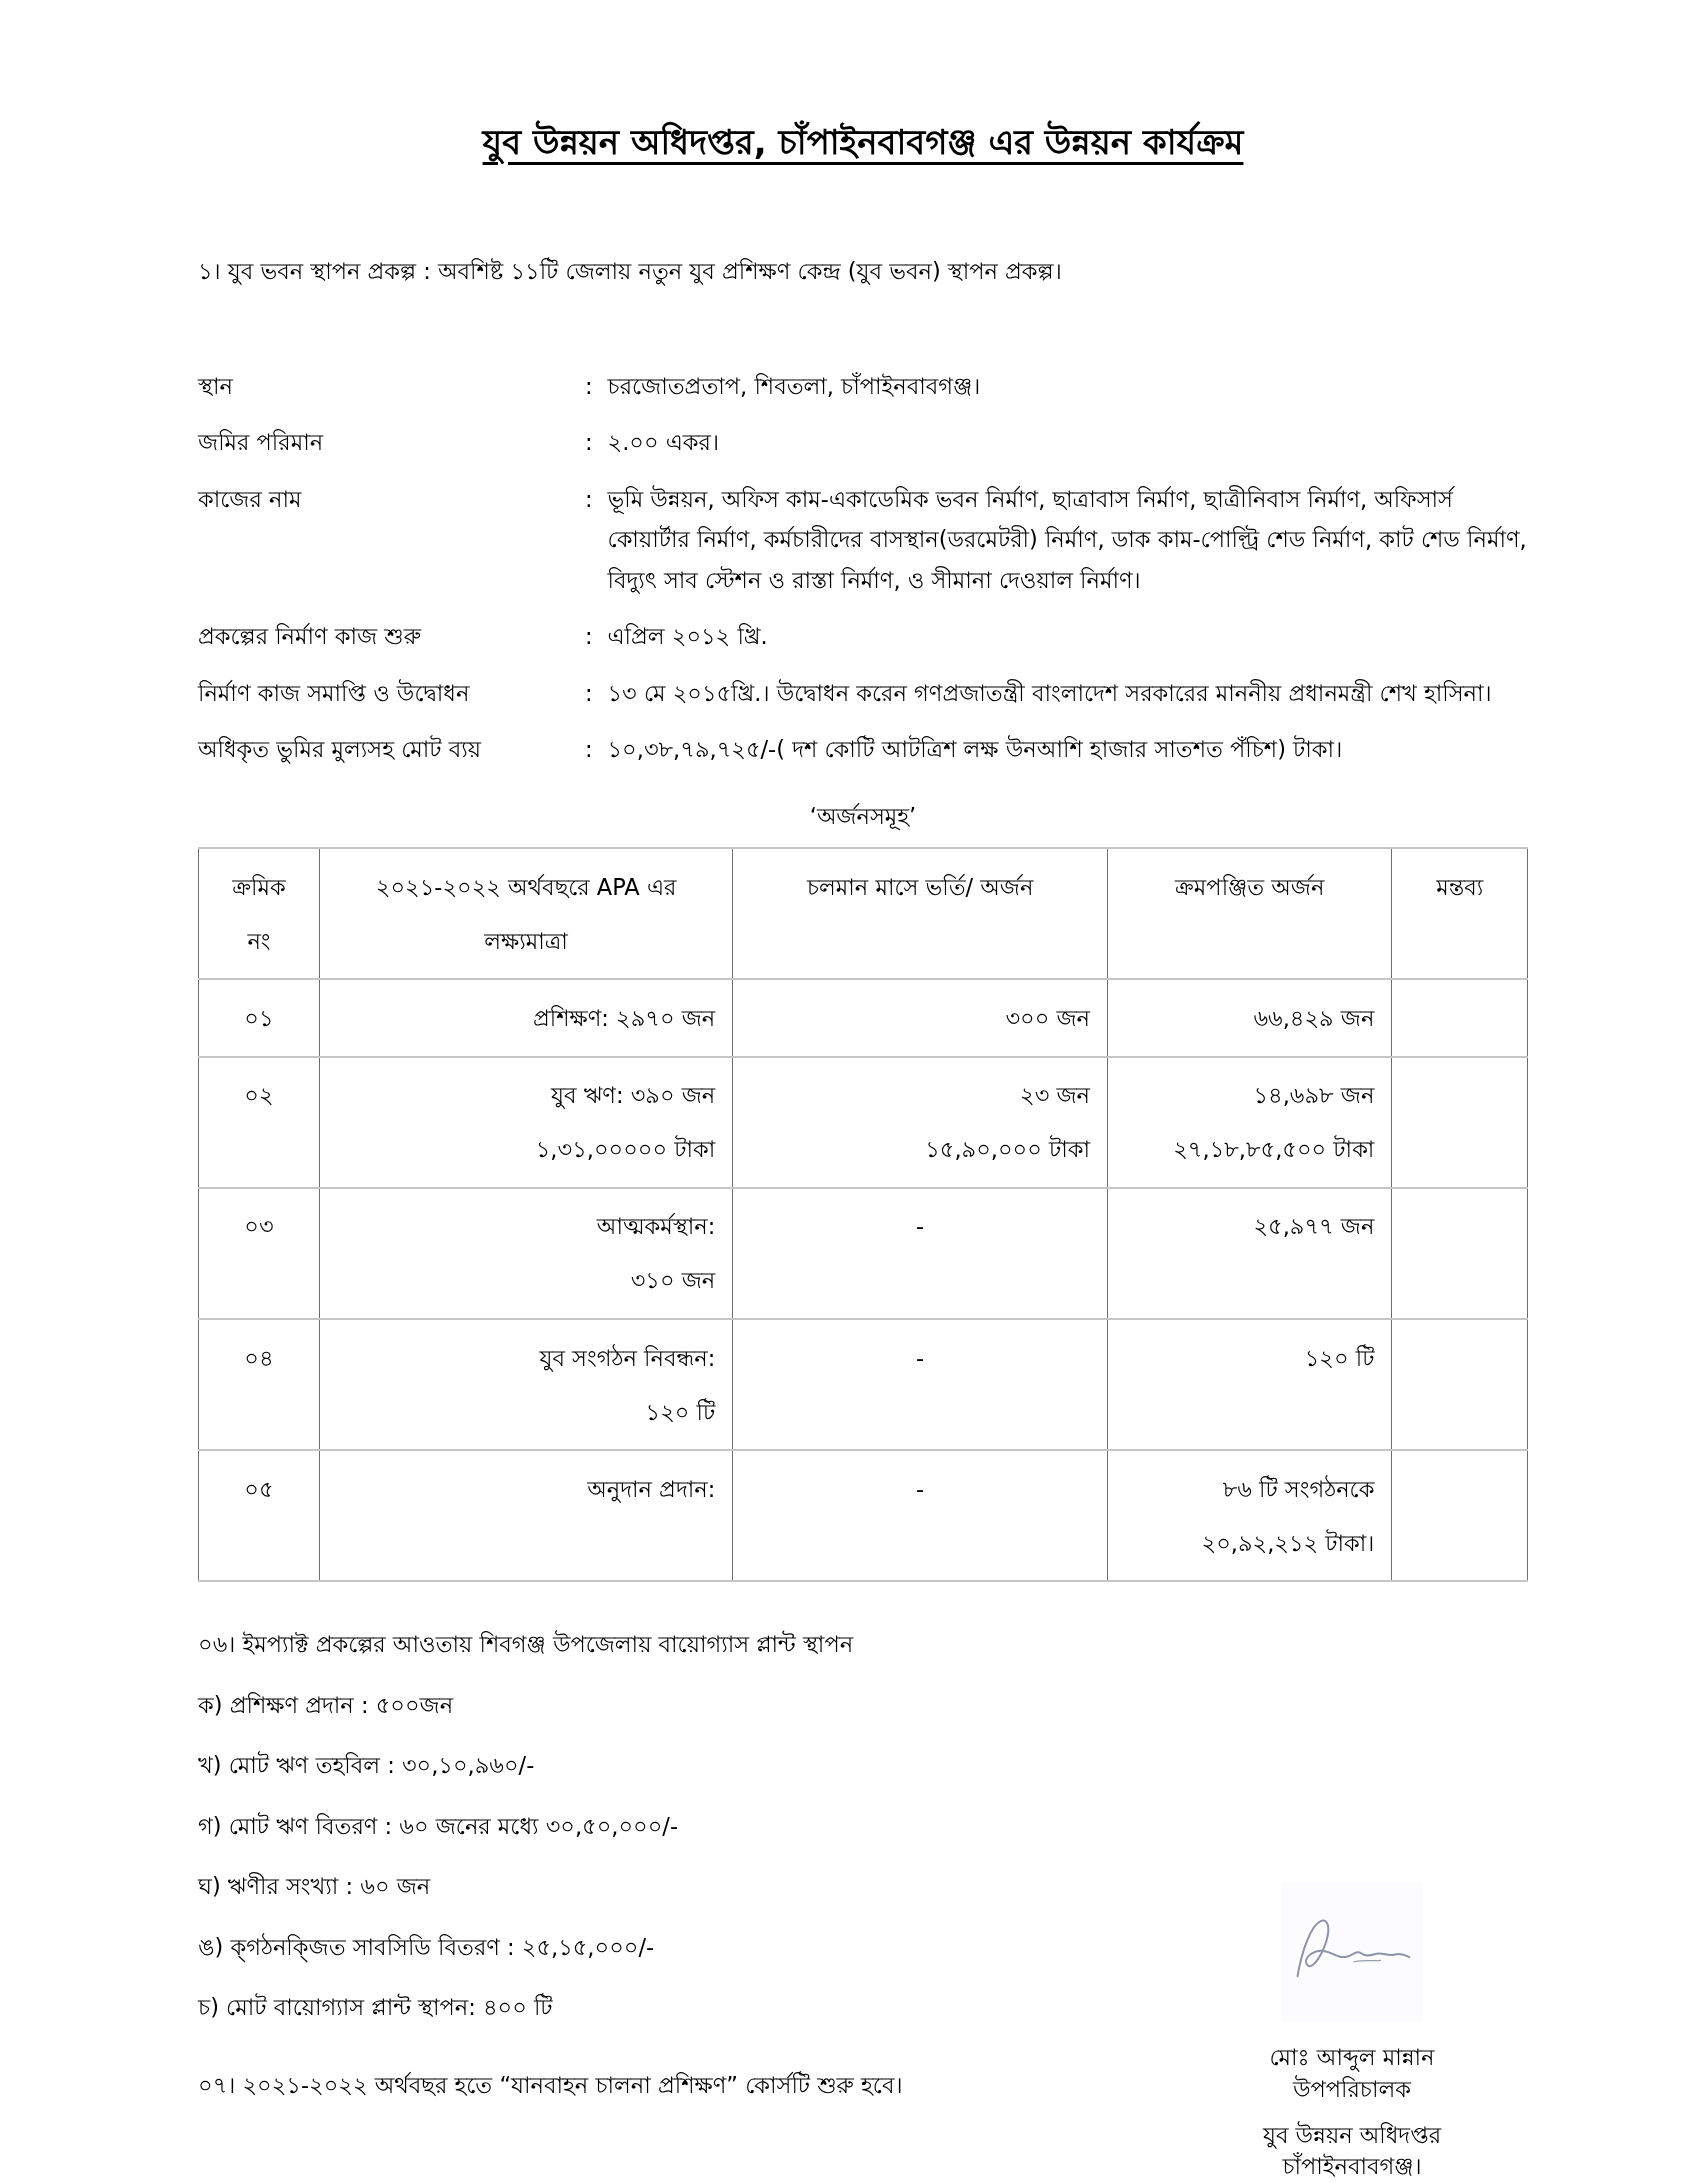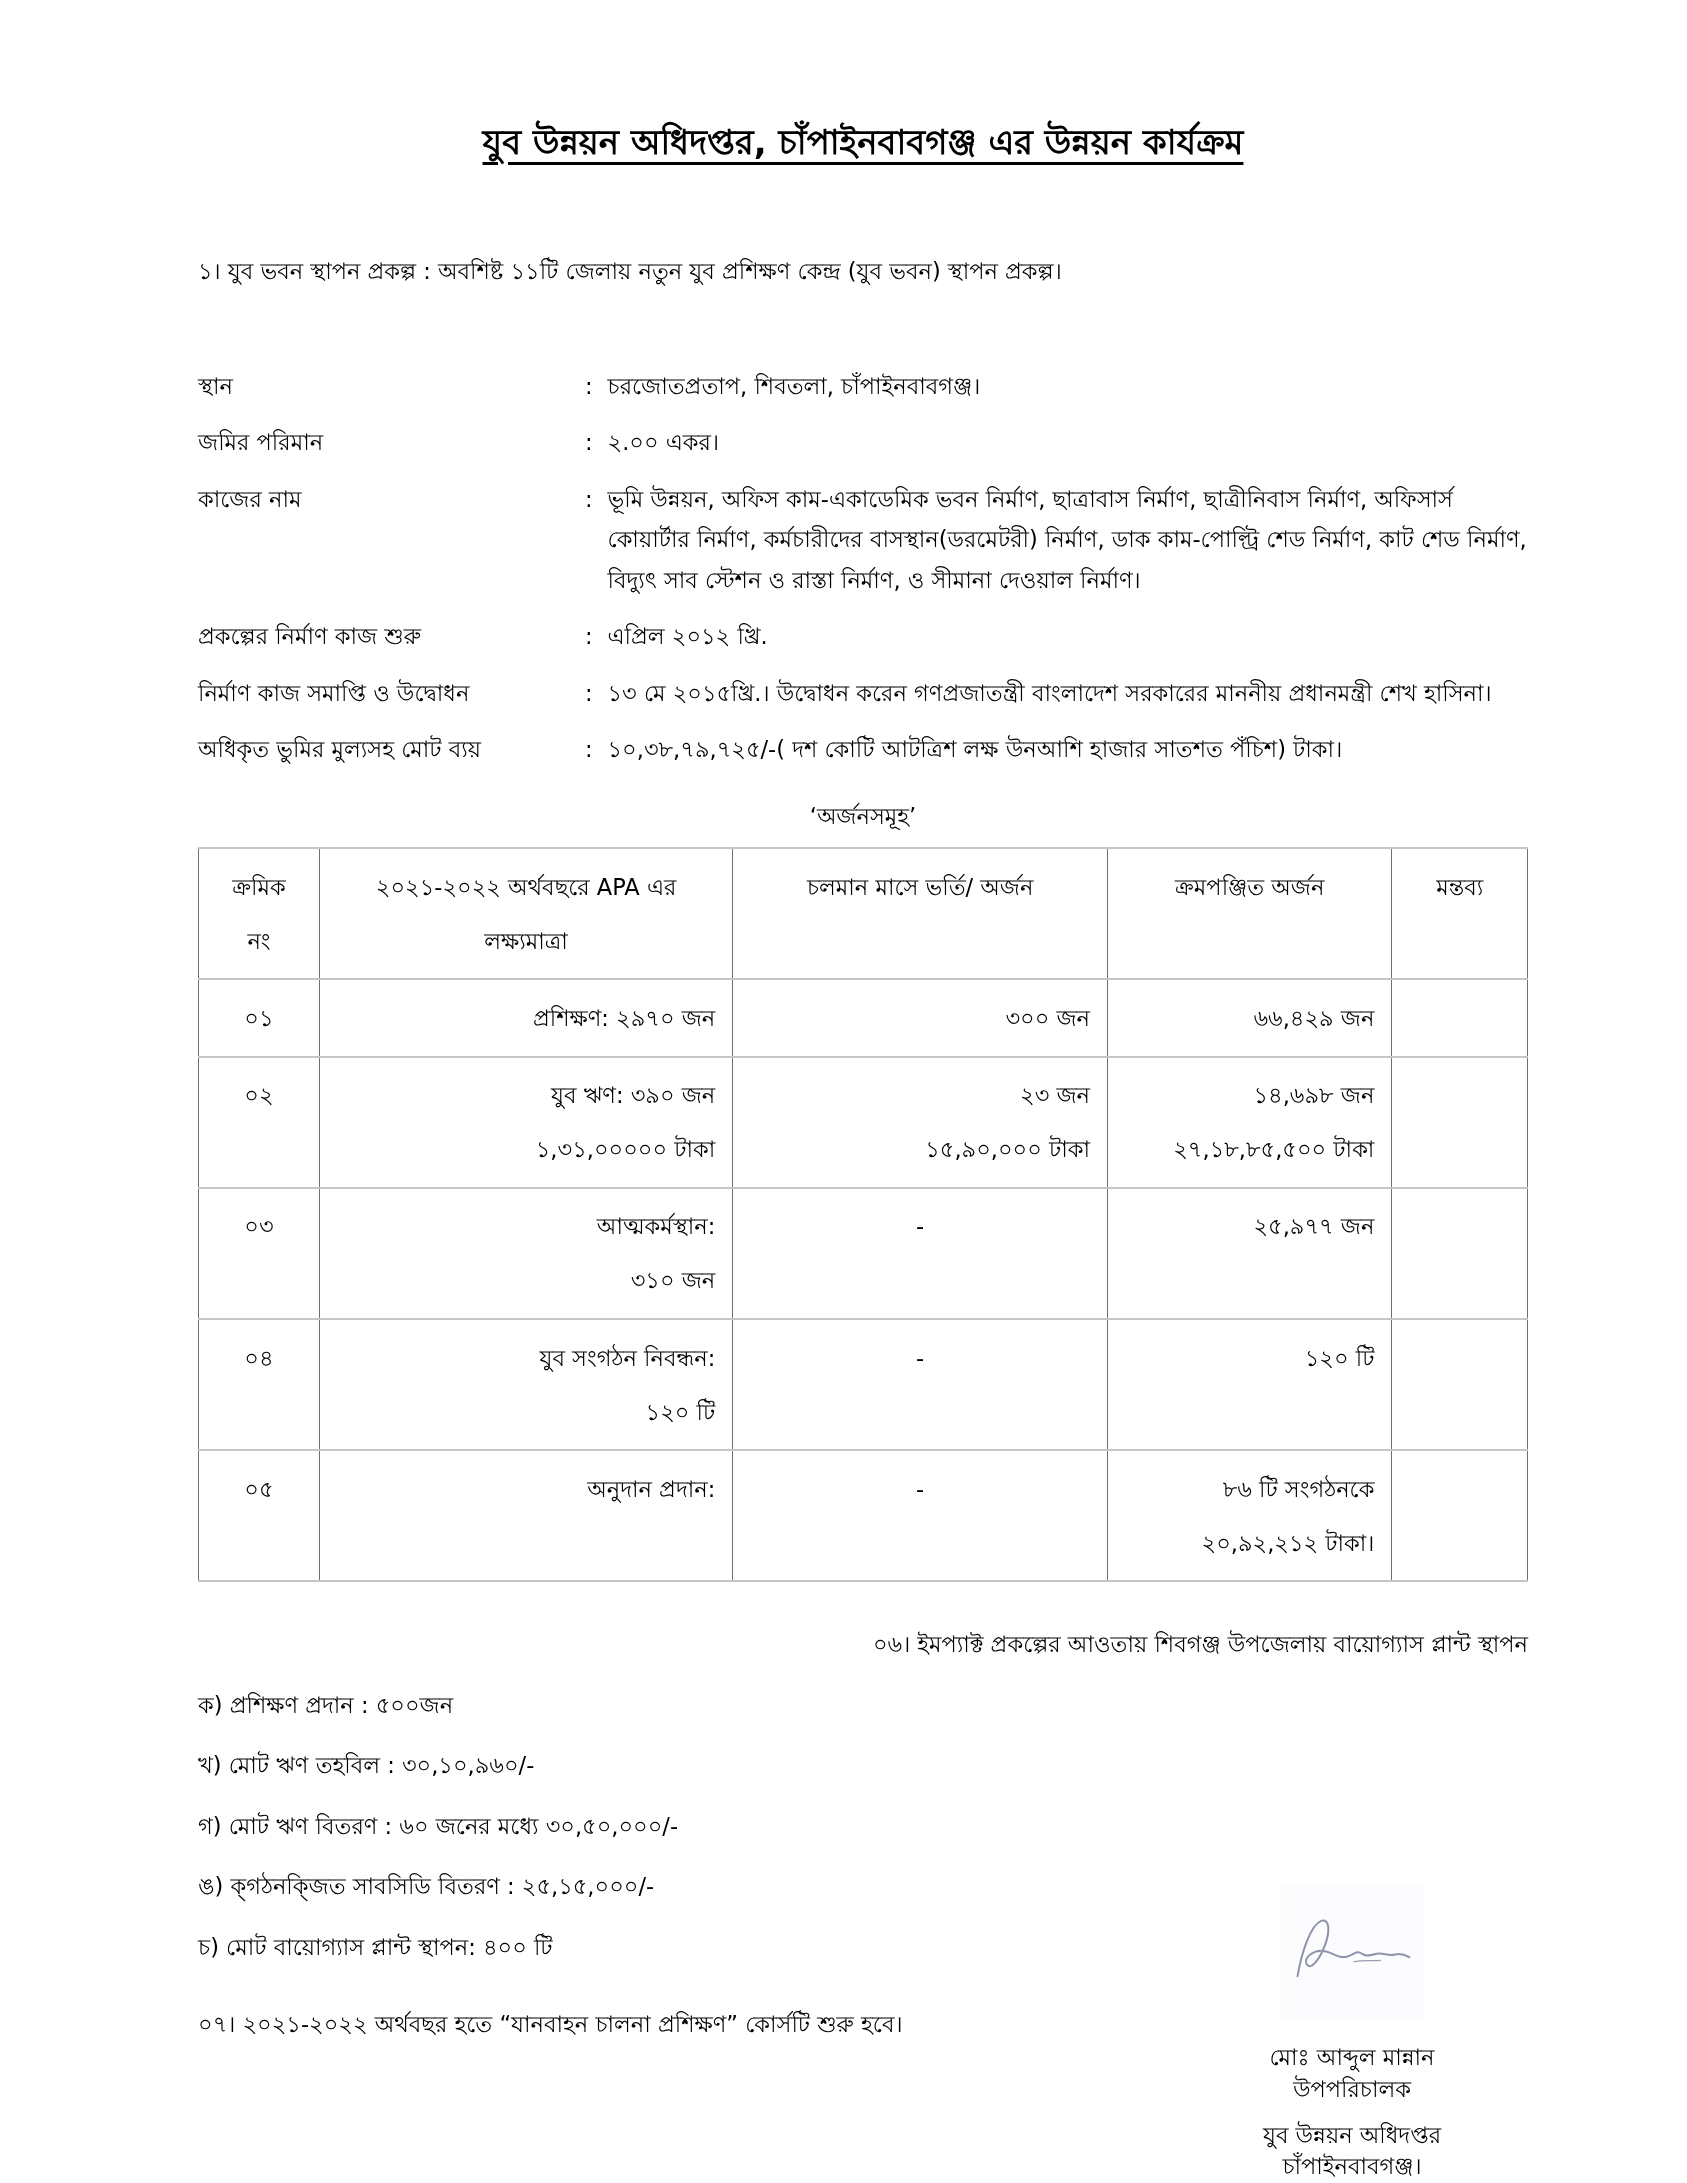--- a/index.html
+++ b/index.html
@@ -35,21 +35,21 @@
   .ach-table th, .ach-table td {
     border-left: 1.3px solid #6f6f6f; border-right: 1.3px solid #6f6f6f;
     border-top: 2.6px solid #c6c6c6; border-bottom: 2.6px solid #c6c6c6;
     padding: 10.6px 17px; vertical-align: top;
     white-space: pre-line; line-height: 2.4;
     font-weight: normal; text-align: right;
     overflow: hidden;
   }
   .ach-table th { text-align: center; }
   .ach-table td.center { text-align: center; }
-  .impact-heading { margin: 42px 0 0 0; text-align: right; }
+  .impact-heading { margin: 42px 0 0 0; }
   .impact-item { margin: 20px 0 0 0; }
   .training-line { margin: 37px 0 0 0; }
   .training-line .hl { font-weight: normal; }
   .signature {
     position: absolute; top: 1882px; right: 163px; width: 344px;
     text-align: center; font-size: 22.5px; line-height: 1.4;
   }
   .sig-image {
     width: 142px; height: 140px; margin: 0 auto 20px auto;
     background: #fcfbfe;
@@ -166,20 +166,21 @@
         </tr>
       </tbody>
   </table>
 
   <p class="impact-heading">০৬। ইমপ্যাক্ট প্রকল্পের আওতায় শিবগঞ্জ উপজেলায় বায়োগ্যাস প্লান্ট স্থাপন</p>
 
   <div>
       <p class="impact-item">ক) প্রশিক্ষণ প্রদান : ৫০০জন</p>
       <p class="impact-item">খ) মোট ঋণ তহবিল : ৩০,১০,৯৬০/-</p>
       <p class="impact-item">গ) মোট ঋণ বিতরণ : ৬০ জনের মধ্যে ৩০,৫০,০০০/-</p>
+      <p class="impact-item">ঘ) ঋণীর সংখ্যা : ৬০ জন</p>
       <p class="impact-item">ঙ) ক্গঠনক্জিত সাবসিডি বিতরণ : ২৫,১৫,০০০/-</p>
       <p class="impact-item">চ) মোট বায়োগ্যাস প্লান্ট স্থাপন: ৪০০ টি</p>
     </div>
 
   <p class="training-line"><span>০৭। ২০২১-২০২২ অর্থবছর হতে </span><span class="hl">“যানবাহন চালনা প্রশিক্ষণ”</span><span> কোর্সটি শুরু হবে।</span></p>
 
 </div>
 
 <div class="signature">
   <div class="sig-image">

